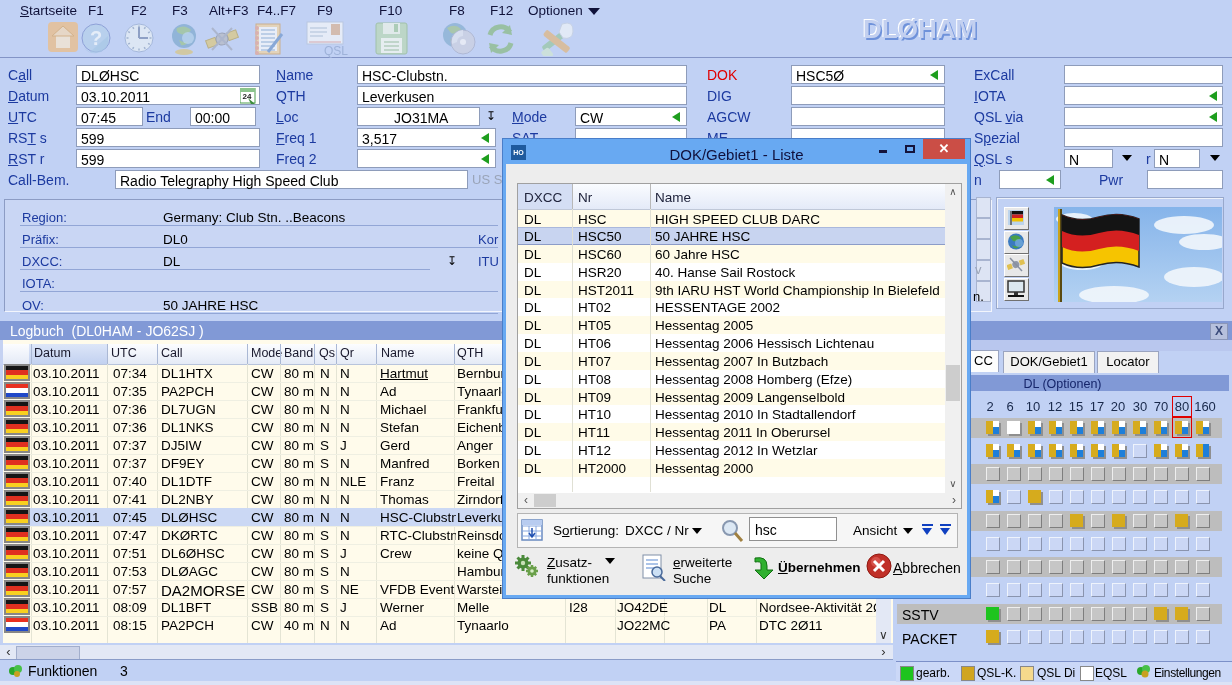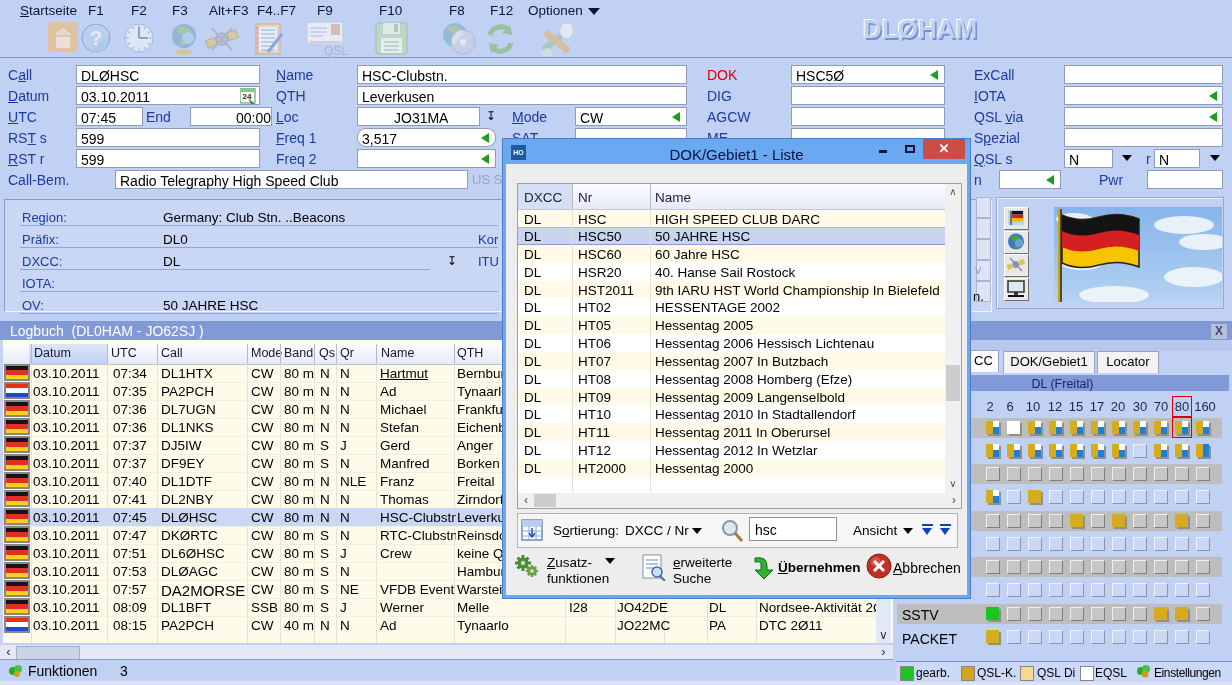--- a/index.html
+++ b/index.html
@@ -143,37 +143,37 @@
 <div class="inp" style="left:76px;top:86px;width:184px;">03.10.2011</div>
 <svg class="ab" style="left:240px;top:88px;opacity:1.0;" width="17" height="16" viewBox="0 0 17 16">
     <rect x="0" y="0" width="15" height="15" fill="#fff" stroke="#4a9c4a" stroke-width="1"></rect>
     <rect x="0" y="0" width="15" height="4" fill="#8cc48c"></rect>
     <text x="7" y="11" font-size="8" font-weight="bold" fill="#222" text-anchor="middle" font-family="Liberation Sans">24</text>
     <path d="M8 10 L15 16 L11 16 Z" fill="#3c8c3c"></path>
   </svg>
 <div class="lbl" style="left:8px;top:109px;color:#1c3aa0;font-size:14px;"><u>U</u>TC</div>
 <div class="inp" style="left:76px;top:107px;width:67px;">07:45</div>
 <div class="lbl" style="left:146px;top:109px;color:#1c3aa0;font-size:14px;">End</div>
-<div class="inp" style="left:190px;top:107px;width:82px;text-align:right;">00:00</div>
+<div class="inp" style="left:190px;top:107px;width:66px;">00:00</div>
 <div class="lbl" style="left:8px;top:130px;color:#1c3aa0;font-size:14px;">RS<u>T</u> s</div>
 <div class="inp" style="left:76px;top:128px;width:184px;">599</div>
 <div class="lbl" style="left:8px;top:151px;color:#1c3aa0;font-size:14px;"><u>R</u>ST r</div>
 <div class="inp" style="left:76px;top:149px;width:184px;">599</div>
 <div class="lbl" style="left:8px;top:172px;color:#1c3aa0;font-size:14px;">Call-Bem.</div>
 <div class="inp" style="left:115px;top:170px;width:353px;">Radio Telegraphy High Speed Club</div>
 <div class="lbl" style="left:472px;top:172px;color:#9aa4b8;">US St</div>
 <div class="lbl" style="left:276px;top:67px;color:#1c3aa0;font-size:14px;"><u>N</u>ame</div>
 <div class="inp" style="left:357px;top:65px;width:330px;">HSC-Clubstn.</div>
 <div class="lbl" style="left:276px;top:88px;color:#1c3aa0;font-size:14px;">QTH</div>
 <div class="inp" style="left:357px;top:86px;width:330px;">Leverkusen</div>
 <div class="lbl" style="left:276px;top:109px;color:#1c3aa0;font-size:14px;"><u>L</u>oc</div>
 <div class="inp" style="left:357px;top:107px;width:123px;padding-left:36px;">JO31MA</div>
 <div class="ab" style="left:484px;top:109px;width:14px;height:15px;font-size:12px;color:#000;text-align:center;">↧</div>
 <div class="lbl" style="left:276px;top:130px;color:#1c3aa0;font-size:14px;"><u>F</u>req 1</div>
-<div class="inp" style="left:357px;top:128px;width:139px;border-radius:9px;">3,517</div>
+<div class="inp" style="left:357px;top:128px;width:139px;">3,517</div>
 <div class="gtri" style="left:481px;top:133px;"></div>
 <div class="lbl" style="left:276px;top:151px;color:#1c3aa0;font-size:14px;">Freq 2</div>
 <div class="inp" style="left:357px;top:149px;width:139px;"></div>
 <div class="gtri" style="left:481px;top:154px;"></div>
 <div class="lbl" style="left:512px;top:109px;color:#1c3aa0;font-size:14px;"><u>M</u>ode</div>
 <div class="inp" style="left:575px;top:107px;width:112px;">CW</div>
 <div class="gtri" style="left:672px;top:112px;"></div>
 <div class="lbl" style="left:512px;top:130px;color:#1c3aa0;font-size:14px;">SAT</div>
 <div class="inp" style="left:575px;top:128px;width:112px;"></div>
 <div class="lbl" style="left:707px;top:67px;color:#e00000;font-size:14px;">DOK</div>
@@ -574,21 +574,21 @@
 <path d="M8 8 L8 24 Q25 32 45 26 Q65 20 85 28 L85 12 Q65 4 45 10 Q25 16 8 8 Z" fill="#141414"></path>
 </svg>
 <div class="ab" style="left:896px;top:321px;width:336px;height:19px;background:#8199d6;"></div>
 <div class="ab" style="left:1210px;top:323px;width:16px;height:15px;background:#b6c0dc;border:1px solid #8a96b8;color:#3a4a7a;font-size:12px;font-weight:bold;text-align:center;line-height:14px;">X</div>
 <div class="ab" style="left:896px;top:340px;width:336px;height:11px;background:#b9c7ee;"></div>
 <div class="ab" style="left:940px;top:350px;width:57px;height:21px;background:#fdfdfd;border:1px solid #9aa4c0;border-bottom:none;"></div>
 <div class="ab" style="left:974px;top:353px;font-size:13px;color:#000;">CC</div>
 <div class="ab" style="left:1003px;top:351px;width:90px;height:19px;background:#f2f2f2;border:1px solid #9aa4c0;border-bottom:none;font-size:13px;color:#000;padding-top:2px;text-align:center;">DOK/Gebiet1</div>
 <div class="ab" style="left:1097px;top:351px;width:60px;height:19px;background:#f2f2f2;border:1px solid #9aa4c0;border-bottom:none;font-size:13px;color:#000;padding-top:2px;text-align:center;">Locator</div>
 <div class="ab" style="left:896px;top:375px;width:333px;height:16px;background:#8199d6;"></div>
-<div class="ab" style="left:896px;top:377px;width:333px;text-align:center;font-size:12.5px;color:#15256a;">DL (Freital)</div>
+<div class="ab" style="left:896px;top:377px;width:333px;text-align:center;font-size:12.5px;color:#15256a;">DL (Optionen)</div>
 <div class="lbl" style="left:990px;top:399px;color:#18284a;transform:translateX(-50%);">2</div>
 <div class="lbl" style="left:1010px;top:399px;color:#18284a;transform:translateX(-50%);">6</div>
 <div class="lbl" style="left:1033px;top:399px;color:#18284a;transform:translateX(-50%);">10</div>
 <div class="lbl" style="left:1055px;top:399px;color:#18284a;transform:translateX(-50%);">12</div>
 <div class="lbl" style="left:1076px;top:399px;color:#18284a;transform:translateX(-50%);">15</div>
 <div class="lbl" style="left:1097px;top:399px;color:#18284a;transform:translateX(-50%);">17</div>
 <div class="lbl" style="left:1118px;top:399px;color:#18284a;transform:translateX(-50%);">20</div>
 <div class="lbl" style="left:1140px;top:399px;color:#18284a;transform:translateX(-50%);">30</div>
 <div class="lbl" style="left:1161px;top:399px;color:#18284a;transform:translateX(-50%);">70</div>
 <div class="lbl" style="left:1182px;top:399px;color:#18284a;transform:translateX(-50%);">80</div>

